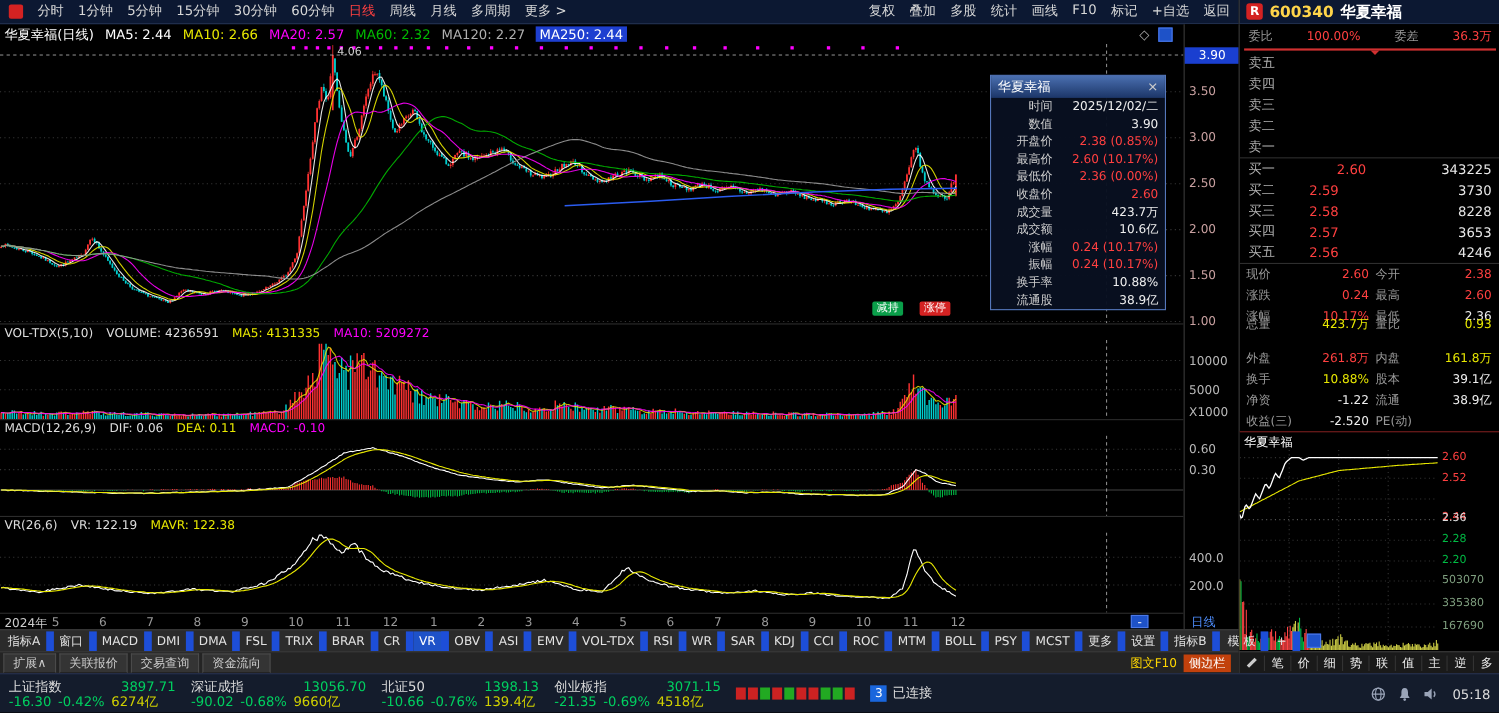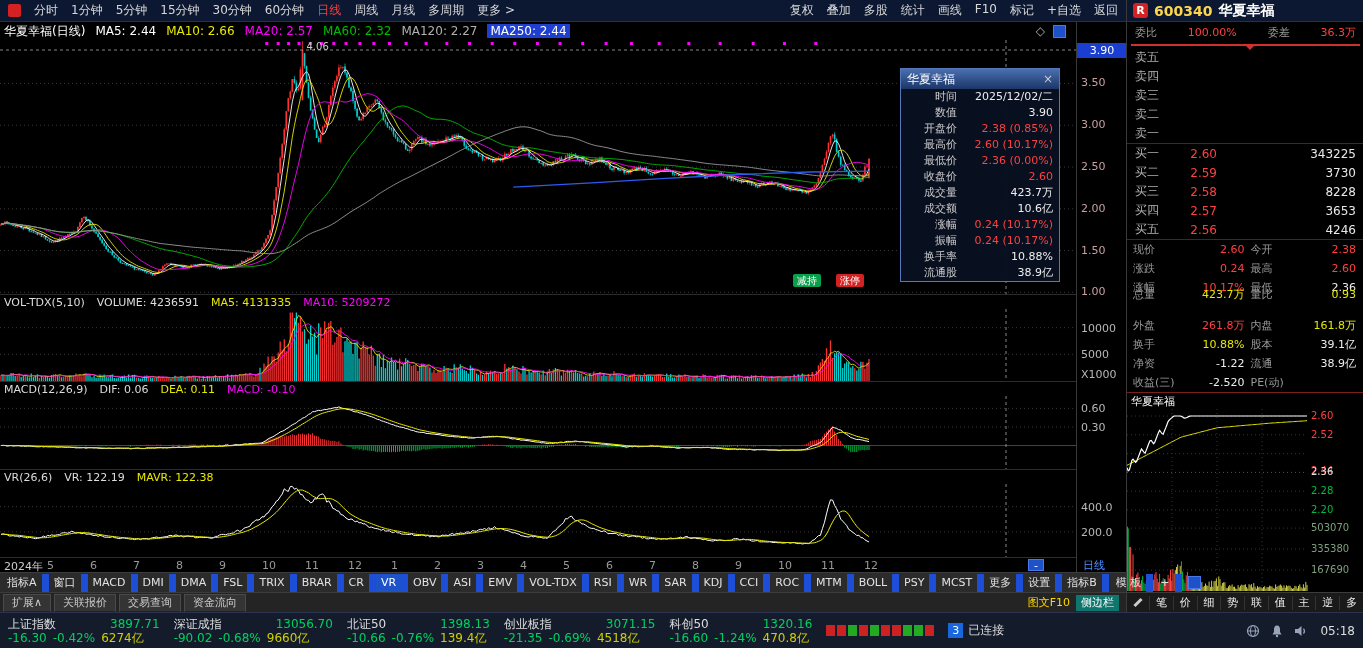--- a/index.html
+++ b/index.html
@@ -39,21 +39,21 @@
   .t1{padding:0 5px;height:18px;line-height:18px;font-size:11px;color:#e2e2e2;border-right:7px solid #1d4ed8;
       white-space:nowrap;cursor:default;}
   .t1.active{background:#1e52c8;color:#fff;}
   #tabs1-right{margin-left:auto;display:flex;align-items:center;gap:2px;padding-right:6px;}
   #tabs2{left:0;top:592px;width:1126px;height:20px;background:#242424;border-top:1px solid #3c3c3c;
          display:flex;align-items:center;gap:3px;padding:0 3px;box-sizing:border-box;}
   .t2{padding:0 8px;height:16px;line-height:16px;font-size:11px;color:#ccc;background:#343434;
       border:1px solid #4a4a4a;border-bottom-color:#222;white-space:nowrap;}
   #tabs2-right{margin-left:auto;display:flex;align-items:center;gap:6px;padding-right:4px;}
   #f10-label{color:#ffd700;font-size:11px;}
-  #sidebar-label{color:#fff;background:#0f766e;font-size:11px;padding:0 5px;height:16px;line-height:16px;}
+  #sidebar-label{color:#fff;background:#c2410c;font-size:11px;padding:0 5px;height:16px;line-height:16px;}
   #rp-tabs{left:1126px;top:592px;width:237px;height:20px;background:#1a1a1a;border-top:1px solid #3c3c3c;
            border-left:1px solid #3a3a3a;display:flex;align-items:center;box-sizing:border-box;}
   .rpt{flex:1;text-align:center;font-size:11px;color:#eee;border-left:1px solid #333;height:14px;line-height:14px;}
   #pencil{width:10px;height:3px;background:#ccc;transform:rotate(-45deg);margin:0 6px;flex:0 0 auto;}
   #right-panel{left:1126px;top:22px;width:237px;height:570px;border-left:1px solid #3a3a3a;background:#000;}
   .rp-row{position:absolute;left:0;width:237px;display:flex;align-items:center;box-sizing:border-box;}
   #weibi{top:0;height:20px;font-size:11px;padding:0 8px;justify-content:space-between;}
   .qlabel{color:#999;}
   #redbar-wrap{top:20px;height:6px;padding:0 4px;}
   #redbar{height:2px;background:#d03030;width:100%;position:relative;}
@@ -324,21 +324,21 @@
           <span class="ob-vol"></span>
         </div>
         <div class="rp-row ob-row" style="top: 102px;">
           <span class="ob-label">卖一</span>
           <span class="ob-price"></span>
           <span class="ob-vol"></span>
         </div>
       </div>
     <div class="sep" style="top:121px;"></div>
     <div id="rp-buys">
-        <div class="rp-row ob-row" style="top: 122px;">
+        <div class="rp-row ob-row" style="top: 122px; gap: 25px;">
           <span class="ob-label">买一</span>
           <span class="ob-price">2.60</span>
           <span class="ob-vol">343225</span>
         </div>
         <div class="rp-row ob-row" style="top: 141px;">
           <span class="ob-label">买二</span>
           <span class="ob-price">2.59</span>
           <span class="ob-vol">3730</span>
         </div>
         <div class="rp-row ob-row" style="top: 160px;">
@@ -515,24 +515,20 @@
           <div><span class="ichg">-90.02</span><span class="ipct">-0.68%</span><span class="iamt">9660亿</span></div>
         </div>
         <div class="idx">
           <div><span class="iname">北证50</span><span class="ival">1398.13</span></div>
           <div><span class="ichg">-10.66</span><span class="ipct">-0.76%</span><span class="iamt">139.4亿</span></div>
         </div>
         <div class="idx">
           <div><span class="iname">创业板指</span><span class="ival">3071.15</span></div>
           <div><span class="ichg">-21.35</span><span class="ipct">-0.69%</span><span class="iamt">4518亿</span></div>
         </div>
-        <div class="idx">
-          <div><span class="iname">科创50</span><span class="ival">1320.16</span></div>
-          <div><span class="ichg">-16.60</span><span class="ipct">-1.24%</span><span class="iamt">470.8亿</span></div>
-        </div>
       </div>
     <div id="heat">
         <div class="heat-cell" style="background: rgb(204, 34, 34);"></div>
         <div class="heat-cell" style="background: rgb(204, 34, 34);"></div>
         <div class="heat-cell" style="background: rgb(34, 170, 34);"></div>
         <div class="heat-cell" style="background: rgb(204, 34, 34);"></div>
         <div class="heat-cell" style="background: rgb(34, 170, 34);"></div>
         <div class="heat-cell" style="background: rgb(204, 34, 34);"></div>
         <div class="heat-cell" style="background: rgb(204, 34, 34);"></div>
         <div class="heat-cell" style="background: rgb(34, 170, 34);"></div>

